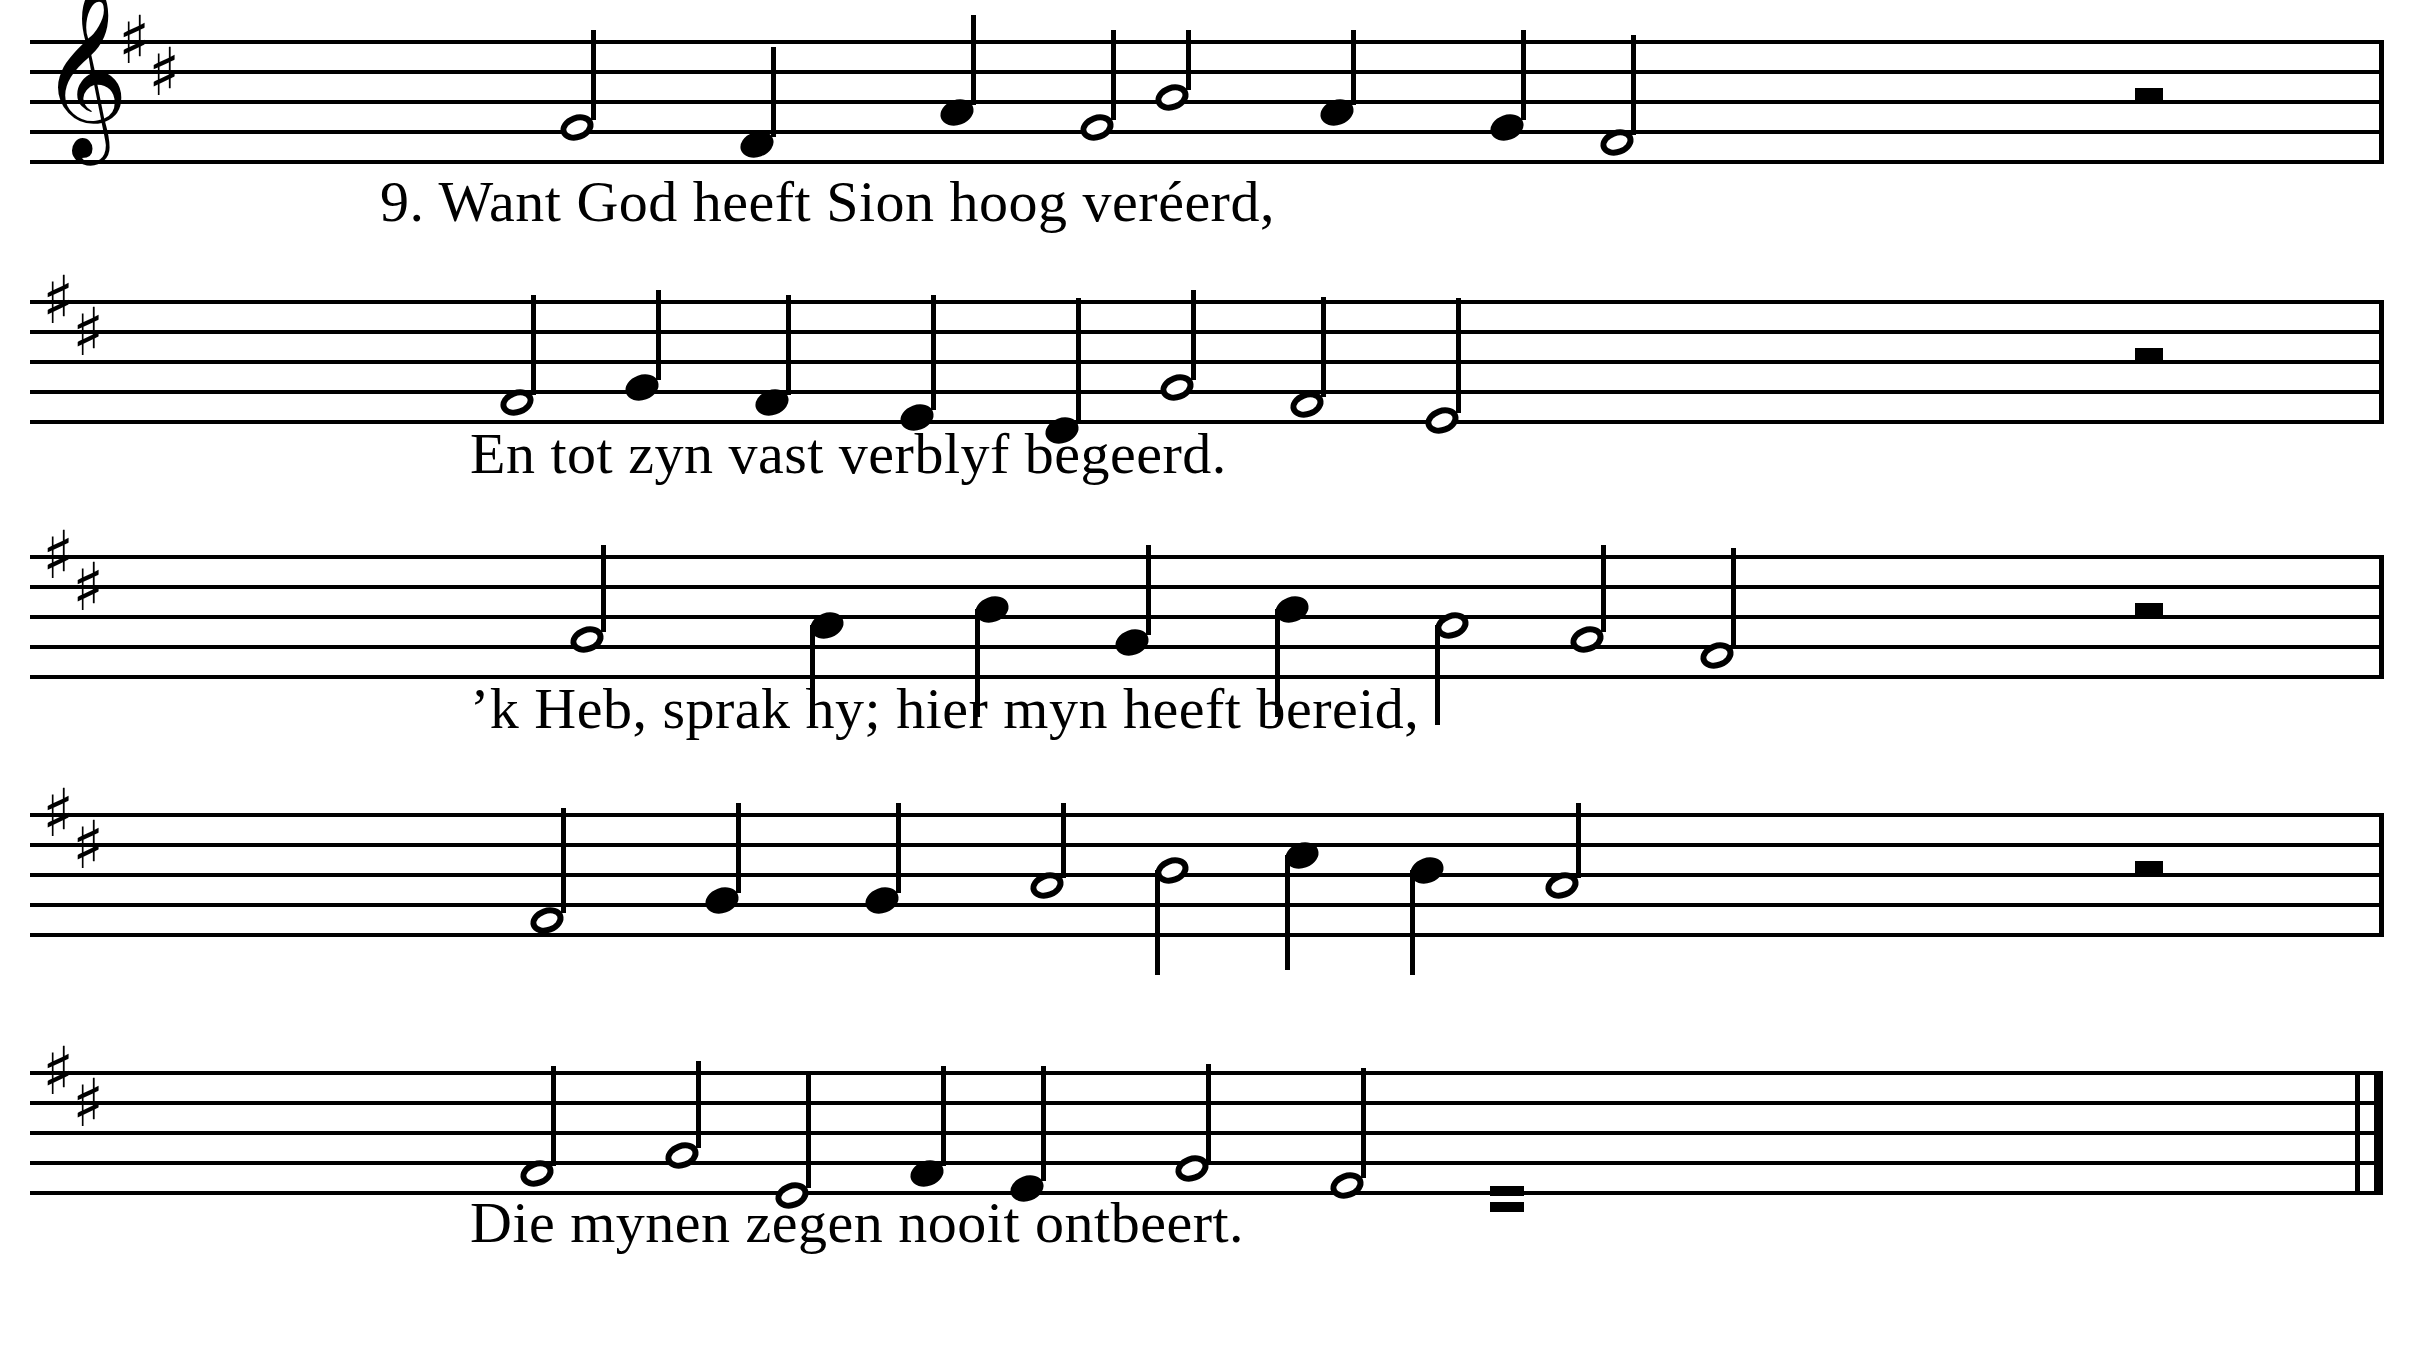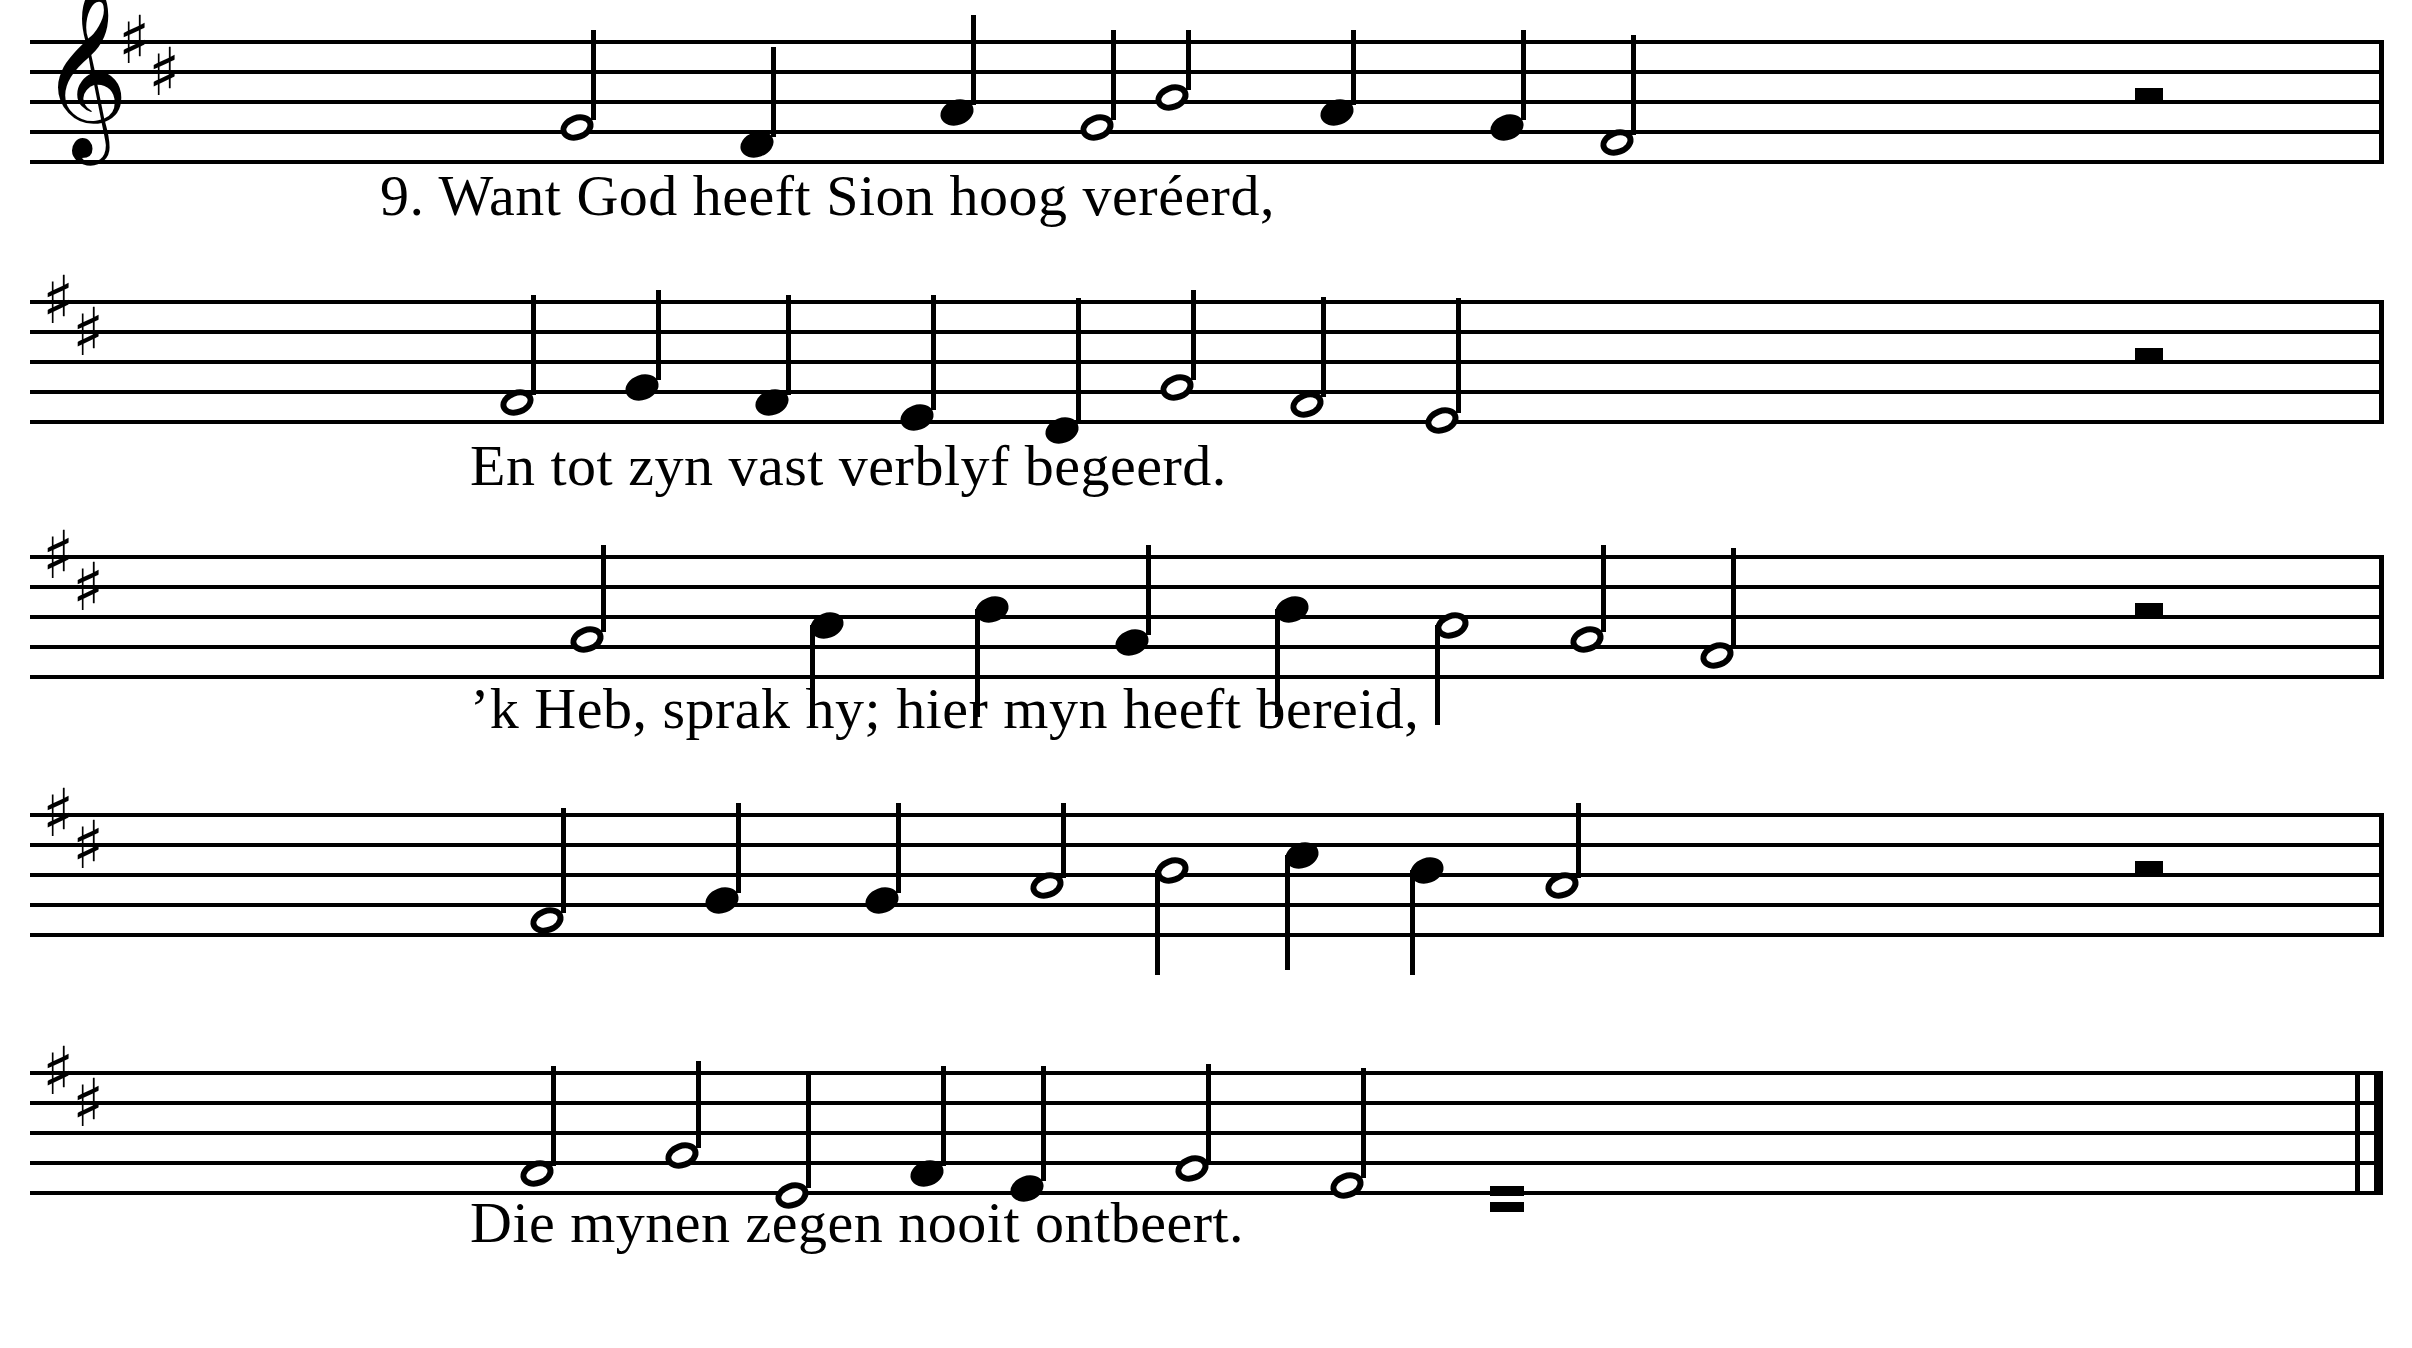--- a/index.html
+++ b/index.html
@@ -164,21 +164,21 @@
       </div>
       <div class="note" style="left:1600px; top:130px;">
         <div class="head open" style="left:0; top:0;"></div>
         <div class="stem" style="left:31px; top:-95px; height:100px;"></div>
       </div>
 
       <div class="rest" style="left:2135px; top:88px;"></div>
 
       <div class="barline" style="left:2379px; top:40px; height:124px;"></div>
     </div>
-    <div class="lyric" style="margin-left:380px; margin-top:12px;">9. Want God heeft Sion hoog veréerd,</div>
+    <div class="lyric" style="margin-left:380px; margin-top:18px;">9. Want God heeft Sion hoog veréerd,</div>
   </div>
 
   <div class="system" style="height:255px;">
     <div class="staff" style="height:150px;">
       <div class="staffline" style="left:30px; top:40px;  width:2352px;"></div>
       <div class="staffline" style="left:30px; top:70px;  width:2352px;"></div>
       <div class="staffline" style="left:30px; top:100px; width:2352px;"></div>
       <div class="staffline" style="left:30px; top:130px; width:2352px;"></div>
       <div class="staffline" style="left:30px; top:160px; width:2352px;"></div>
 
@@ -214,21 +214,21 @@
         <div class="stem" style="left:31px; top:-95px; height:100px;"></div>
       </div>
       <div class="note" style="left:1425px; top:148px;">
         <div class="head open" style="left:0; top:0;"></div>
         <div class="stem" style="left:31px; top:-110px; height:115px;"></div>
       </div>
 
       <div class="rest" style="left:2135px; top:88px;"></div>
       <div class="barline" style="left:2379px; top:40px; height:124px;"></div>
     </div>
-    <div class="lyric" style="margin-left:470px; margin-top:22px;">En tot zyn vast verblyf begeerd.</div>
+    <div class="lyric" style="margin-left:470px; margin-top:10px;">En tot zyn vast verblyf begeerd.</div>
   </div>
 
   <div class="system" style="height:258px;">
     <div class="staff" style="height:150px;">
       <div class="staffline" style="left:30px; top:40px;  width:2352px;"></div>
       <div class="staffline" style="left:30px; top:70px;  width:2352px;"></div>
       <div class="staffline" style="left:30px; top:100px; width:2352px;"></div>
       <div class="staffline" style="left:30px; top:130px; width:2352px;"></div>
       <div class="staffline" style="left:30px; top:160px; width:2352px;"></div>
 

